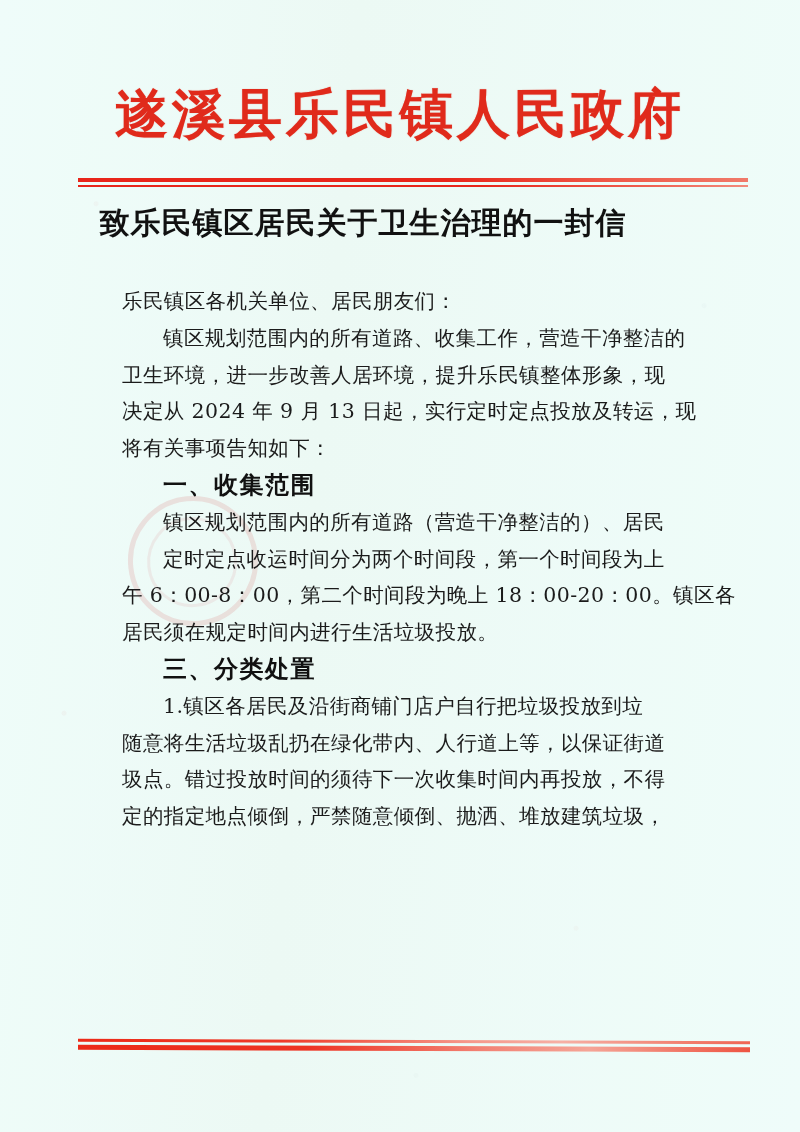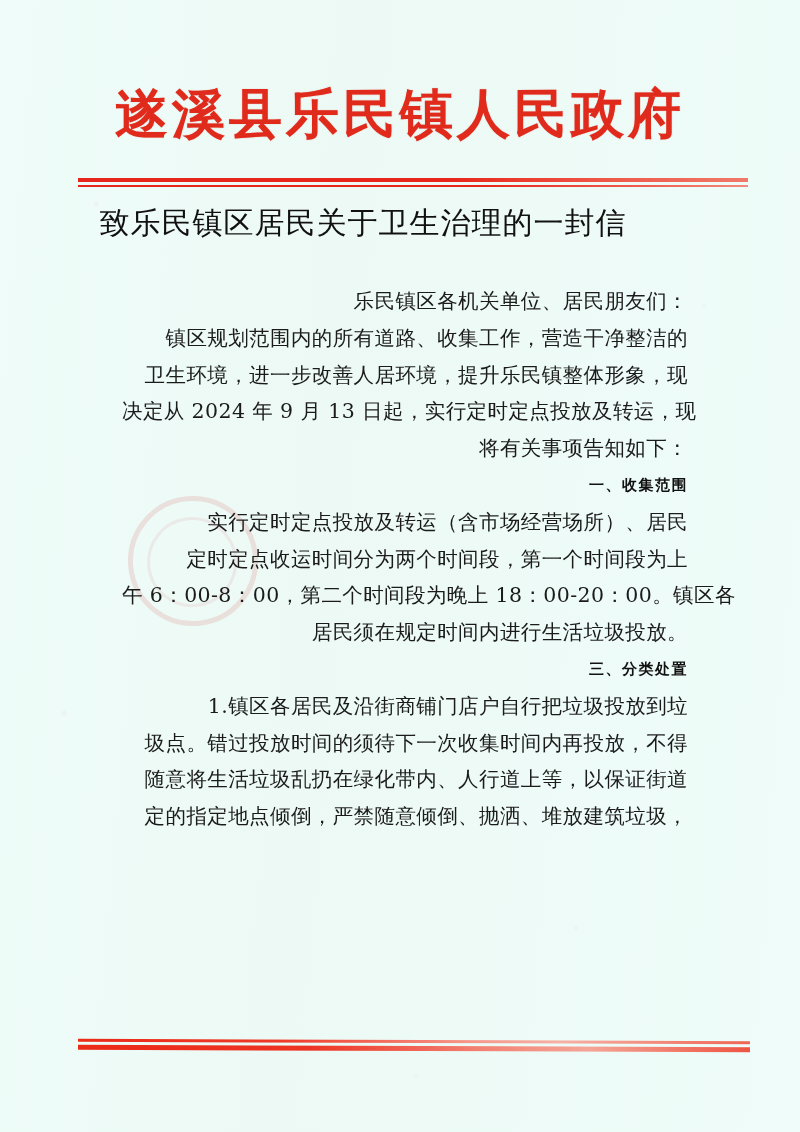--- a/index.html
+++ b/index.html
@@ -101,53 +101,52 @@
   }
 
   
   .doc-title {
     position: absolute;
     left: 0;
     top: 204px;
     width: 726px;
     text-align: center;
     font-family: "DejaVu Serif", "Liberation Serif", serif;
-    font-weight: normal;
+    font-weight: bold;
     font-size: 30px;
     line-height: 1.25;
     letter-spacing: 1px;
     color: #111111;
   }
 
   
   .body-block {
     position: absolute;
     left: 122px;
     top: 283px;
     width: 566px;
-    text-align: right;
   }
 
   .line {
     font-size: 20.5px;
     line-height: 36.8px;
     color: #1b1b1b;
     letter-spacing: 0.4px;
     white-space: nowrap;
     font-family: "DejaVu Serif", "Liberation Serif", serif;
   }
 
   .line.indent {
     text-indent: 41px;
   }
 
   .heading {
     font-family: "DejaVu Sans", "Liberation Sans", sans-serif;
     font-weight: bold;
-    font-size: 15px;
+    font-size: 24px;
     line-height: 36.8px;
     color: #111111;
     letter-spacing: 1.5px;
     text-indent: 41px;
     white-space: nowrap;
   }
 
   
   .rule-bottom {
     position: absolute;
@@ -194,30 +193,30 @@
   <div class="body-block">
 
     <div class="line">乐民镇区各机关单位、居民朋友们：</div>
 
     <div class="line indent">镇区规划范围内的所有道路、收集工作，营造干净整洁的</div>
     <div class="line">卫生环境，进一步改善人居环境，提升乐民镇整体形象，现</div>
     <div class="line">决定从 2024 年 9 月 13 日起，实行定时定点投放及转运，现</div>
     <div class="line">将有关事项告知如下：</div>
 
     <div class="heading">一、收集范围</div>
-    <div class="line indent">实行定时定点投放及转运（含市场经营场所）、居民</div>
+    <div class="line indent">镇区规划范围内的所有道路（营造干净整洁的）、居民</div>
 
     <div class="line indent">定时定点收运时间分为两个时间段，第一个时间段为上</div>
     <div class="line">午 6：00-8：00，第二个时间段为晚上 18：00-20：00。镇区各</div>
     <div class="line">居民须在规定时间内进行生活垃圾投放。</div>
 
     <div class="heading">三、分类处置</div>
     <div class="line indent">1.镇区各居民及沿街商铺门店户自行把垃圾投放到垃</div>
+    <div class="line">随意将生活垃圾乱扔在绿化带内、人行道上等，以保证街道</div>
     <div class="line">圾点。错过投放时间的须待下一次收集时间内再投放，不得</div>
-    <div class="line">随意将生活垃圾乱扔在绿化带内、人行道上等，以保证街道</div>
     <div class="line">定的指定地点倾倒，严禁随意倾倒、抛洒、堆放建筑垃圾，</div>
 
   </div>
 
   <div class="rule-bottom">
     <div class="bar-a"></div>
     <div class="bar-b"></div>
   </div>
 
 </div>

